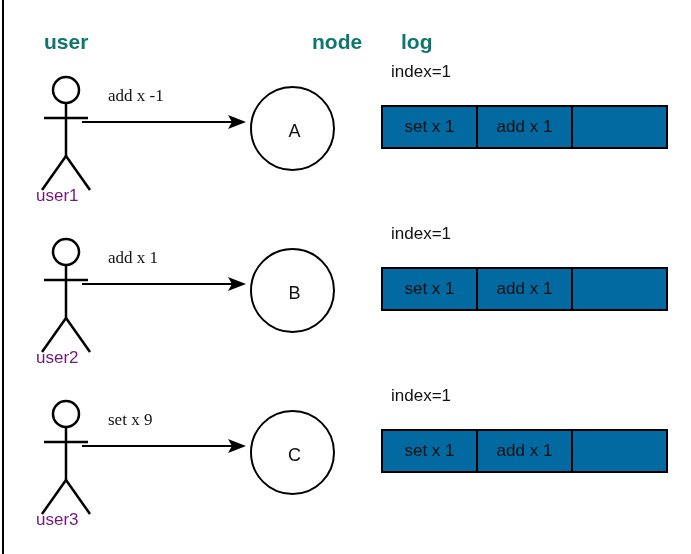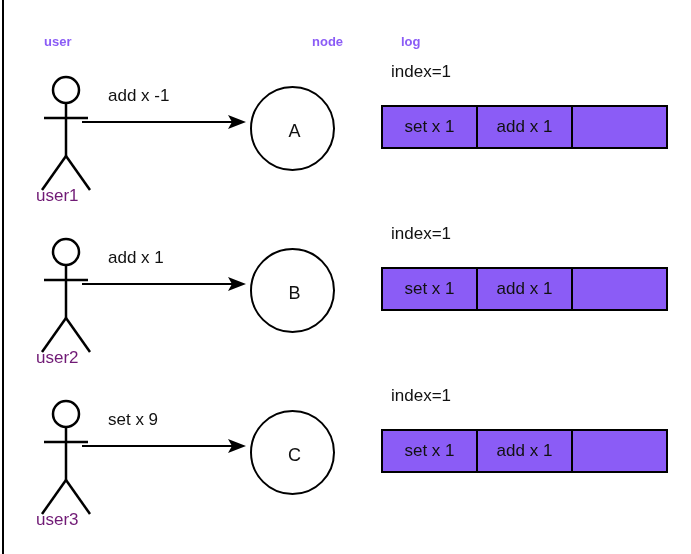--- a/index.html
+++ b/index.html
@@ -25,23 +25,23 @@
     left: 2px;
     top: 0;
     width: 2px;
     height: 554px;
     background: #000000;
   }
 
   
   .col-heading {
     position: absolute;
-    font-size: 13px;
+    font-size: 21px;
     font-weight: bold;
-    color: #8b5cf6;
+    color: #0f766e;
     white-space: nowrap;
     line-height: 20px;
   }
   #heading-user { left: 44px;  top: 32px; }
   #heading-node { left: 272px; top: 32px; margin-left: 40px; }
   #heading-log  { left: 401px; top: 32px; }
 
   
   .row { position: absolute; left: 0; width: 691px; height: 180px; }
   #row-0 { top: 60px;  }
@@ -76,20 +76,21 @@
     height: 20px;
   }
   .msg-label {
     position: absolute;
     left: 108px;
     top: 26px;
     font-size: 17px;
     color: #111111;
     white-space: nowrap;
     line-height: 20px;
+    font-family: Liberation Serif, serif;
   }
 
   
   .node-circle {
     position: absolute;
     left: 250px;
     top: 26px;
     width: 85px;
     height: 85px;
     border: 2px solid #000000;
@@ -126,21 +127,21 @@
   
   .log-table {
     position: absolute;
     left: 381px;
     top: 45px;
     width: 287px;
     height: 44px;
     display: flex;
     border: 2px solid #000000;
     box-sizing: border-box;
-    background: #8b5cf6;
+    background: #0369a1;
   }
   .log-cell {
     flex: 1 1 0;
     display: flex;
     align-items: center;
     justify-content: center;
     font-size: 17px;
     color: #111111;
     border-right: 2px solid #000000;
     box-sizing: border-box;

